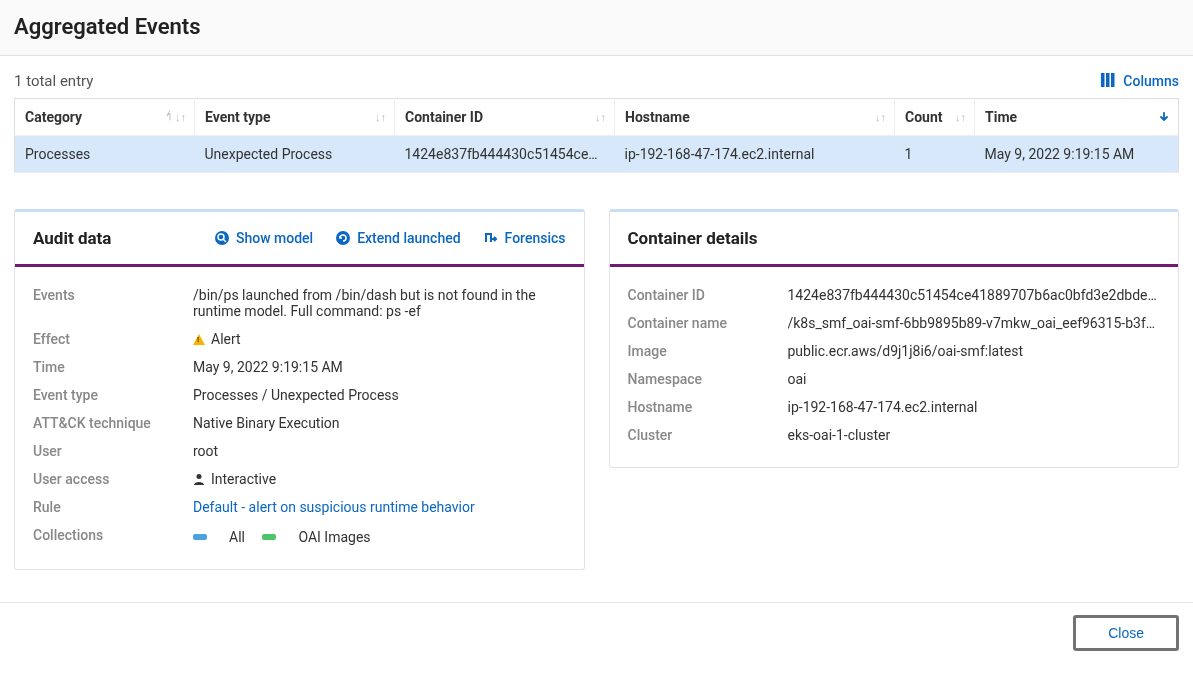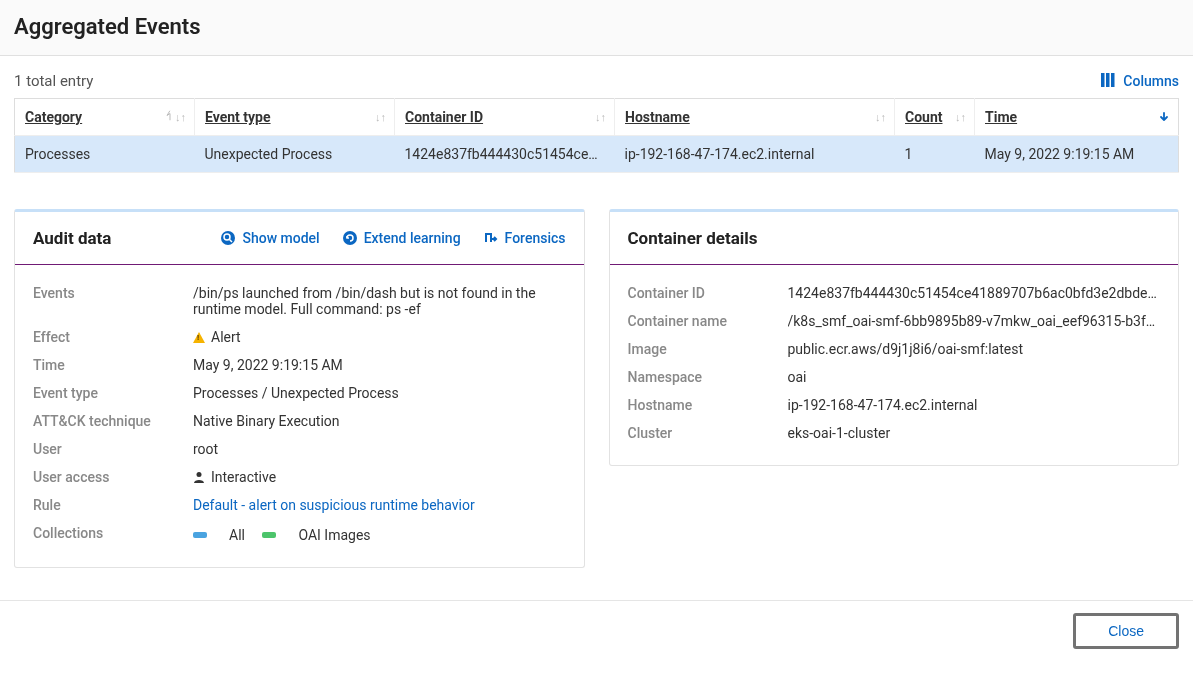--- a/index.html
+++ b/index.html
@@ -59,21 +59,20 @@
     white-space: nowrap;
     overflow: hidden;
     text-overflow: ellipsis;
   }
   table.grid th {
     background: #fff;
     color: #333;
     font-weight: 700;
     border-right: 1px solid #eee;
     position: relative;
-    text-decoration: underline;
   }
   table.grid th:last-child { border-right: none; }
   table.grid tbody tr.selected td {
     background: #d7e8fa;
   }
   .sort-icons {
     position: absolute;
     right: 8px;
     top: 50%;
     transform: translateY(-50%);
@@ -97,21 +96,21 @@
     border-top: 3px solid #c7e0f8;
     border-radius: 3px;
     background: #fff;
     min-width: 0;
   }
   .panel-header {
     display: flex;
     align-items: center;
     justify-content: space-between;
     padding: 16px 18px;
-    border-bottom: 1px solid #701a75;
+    border-bottom: 3px solid #701a75;
   }
   .panel-title {
     font-size: 17px;
     font-weight: 700;
     color: #222;
   }
   .panel-actions {
     display: flex;
     gap: 22px;
   }
@@ -308,21 +307,21 @@
             <span>Show model</span>
           </div>
           <div class="action-link">
             <span class="ic">
               <svg viewBox="0 0 16 16" width="16" height="16">
                   <circle cx="8" cy="8" r="7" fill="#0b67c2"></circle>
                   <path d="M5 8 A3 3 0 1 1 8 11" fill="none" stroke="#fff" stroke-width="1.5"></path>
                   <path d="M5 6 L5 8 L7 8" fill="none" stroke="#fff" stroke-width="1.5"></path>
                 </svg>
             </span>
-            <span>Extend learning</span>
+            <span>Extend launched</span>
           </div>
           <div class="action-link">
             <span class="ic">
               <svg viewBox="0 0 16 16" width="16" height="16">
                   <path d="M3 12 L3 4 L8 4 L8 12" fill="none" stroke="#0b67c2" stroke-width="2"></path>
                   <path d="M8 9 L13 9 M11 7 L13 9 L11 11" fill="none" stroke="#0b67c2" stroke-width="2"></path>
                 </svg>
             </span>
             <span>Forensics</span>
           </div>

